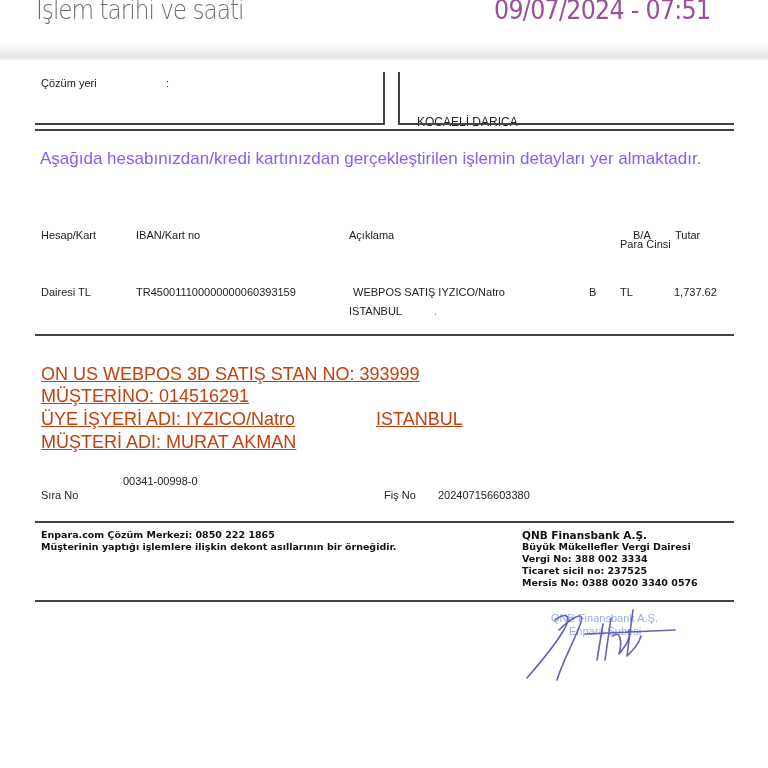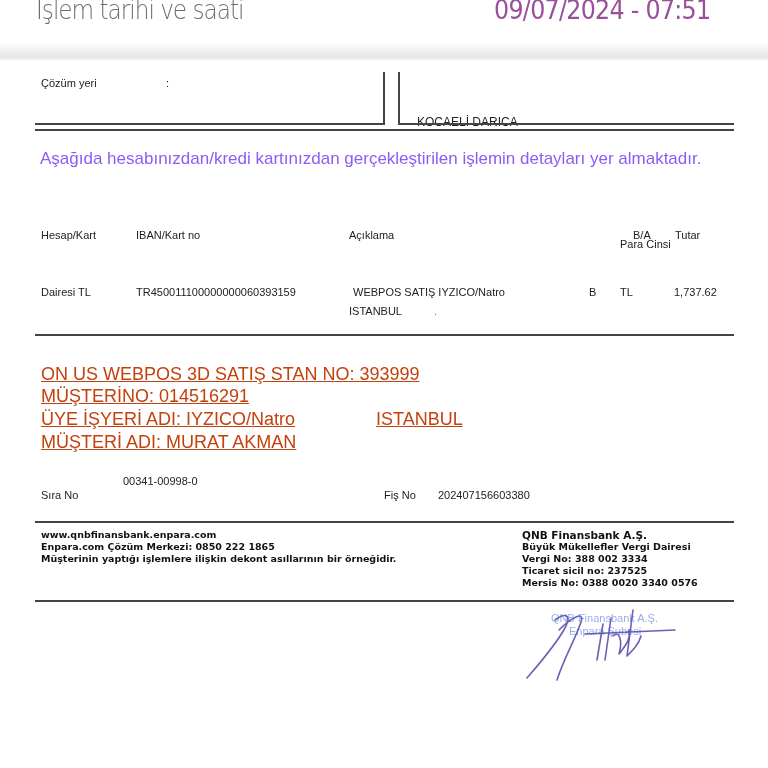--- a/index.html
+++ b/index.html
@@ -79,21 +79,20 @@
 <div class="abs big" style="left:376px; top:408px;">ISTANBUL</div>
 <div class="abs big" style="left:41px; top:431px;">MÜŞTERİ ADI: MURAT AKMAN</div>
 
 <div class="abs small" style="left:41px; top:489px;">Sıra No</div>
 <div class="abs small" style="left:96px; top:475px;margin-left:27px;">00341-00998-0</div>
 <div class="abs small" style="left:384px; top:489px;">Fiş No</div>
 <div class="abs small" style="left:438px; top:489px;">202407156603380</div>
 <div class="abs hline" style="left:35px; top:521px; width:699px;"></div>
 
 <div class="abs" style="left:41px; top:529px;">
-  <div class="footer-txt">www.qnbfinansbank.enpara.com</div>
   <div class="footer-txt">Enpara.com Çözüm Merkezi: 0850 222 1865</div>
   <div class="footer-txt">Müşterinin yaptığı işlemlere ilişkin dekont asıllarının bir örneğidir.</div>
 </div>
 <div class="abs" style="left:522px; top:529px;">
   <div class="footer-txt" style="font-size:10.5px;">QNB Finansbank A.Ş.</div>
   <div class="footer-txt">Büyük Mükellefler Vergi Dairesi</div>
   <div class="footer-txt">Vergi No: 388 002 3334</div>
   <div class="footer-txt">Ticaret sicil no: 237525</div>
   <div class="footer-txt">Mersis No: 0388 0020 3340 0576</div>
 </div>

